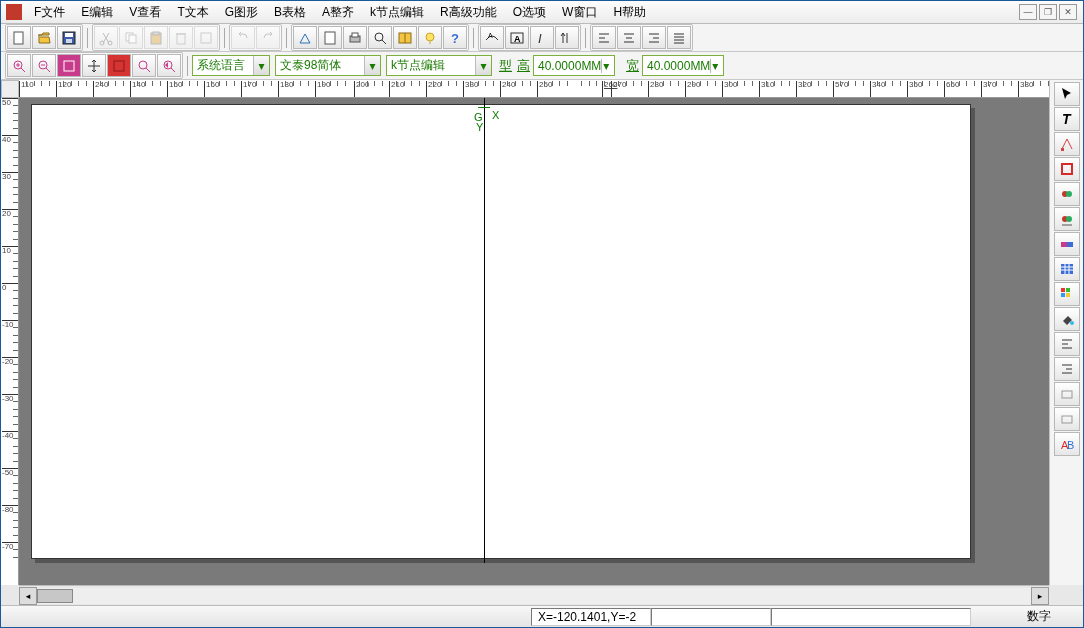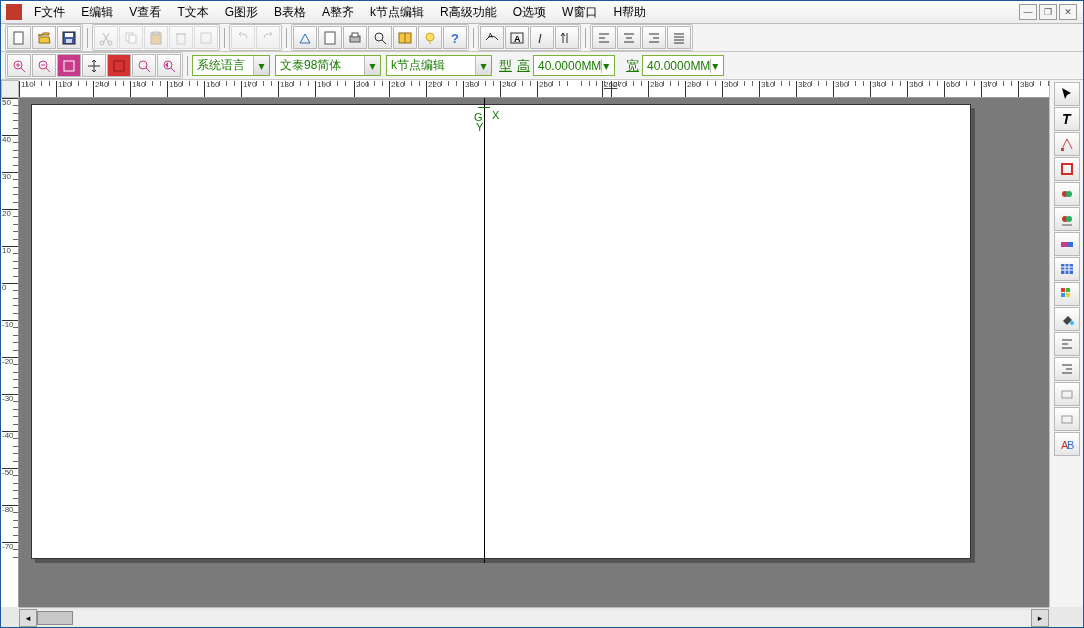--- a/index.html
+++ b/index.html
@@ -425,21 +425,21 @@
         <div class="tick" style="left: 740px; height: 32px; border-left: 1px solid rgb(51, 51, 51);">310</div>
         <div class="tick" style="left: 747.4px; height: 5px;"></div>
         <div class="tick" style="left: 754.8px; height: 5px;"></div>
         <div class="tick" style="left: 762.2px; height: 5px;"></div>
         <div class="tick" style="left: 769.6px; height: 5px;"></div>
         <div class="tick" style="left: 777px; height: 16px; border-left: 1px solid rgb(51, 51, 51);">320</div>
         <div class="tick" style="left: 784.4px; height: 5px;"></div>
         <div class="tick" style="left: 791.8px; height: 5px;"></div>
         <div class="tick" style="left: 799.2px; height: 5px;"></div>
         <div class="tick" style="left: 806.6px; height: 5px;"></div>
-        <div class="tick" style="left: 814px; height: 16px; border-left: 1px solid rgb(51, 51, 51);">390</div>
+        <div class="tick" style="left: 814px; height: 16px; border-left: 1px solid rgb(51, 51, 51);">570</div>
         <div class="tick" style="left: 821.4px; height: 5px;"></div>
         <div class="tick" style="left: 828.8px; height: 5px;"></div>
         <div class="tick" style="left: 836.2px; height: 5px;"></div>
         <div class="tick" style="left: 843.6px; height: 5px;"></div>
         <div class="tick" style="left: 851px; height: 16px; border-left: 1px solid rgb(51, 51, 51);">340</div>
         <div class="tick" style="left: 858.4px; height: 5px;"></div>
         <div class="tick" style="left: 865.8px; height: 5px;"></div>
         <div class="tick" style="left: 873.2px; height: 5px;"></div>
         <div class="tick" style="left: 880.6px; height: 5px;"></div>
         <div class="tick" style="left: 888px; height: 16px; border-left: 1px solid rgb(51, 51, 51);">350</div>
@@ -639,14 +639,23 @@
         </div>
       <div class="side-btn">
           <svg width="16" height="16">
             <text x="2" y="13" font-size="11" fill="#d62b2b">A</text>
             <text x="8" y="13" font-size="11" fill="#2b70d6">B</text>
           </svg>
         </div>
     </div>
   </div>
 
+  <div class="statusbar">
+    <div style="flex:0 0 530px"></div>
+    <div class="status-cell" style="width:120px">X=-120.1401,Y=-2</div>
+    <div class="status-cell" style="width:120px"></div>
+    <div class="status-cell" style="width:200px"></div>
+    <div style="flex:1"></div>
+    <div class="status-cell" style="width:44px;border:none;background:transparent">数字</div>
+    <div style="width:18px"></div>
+  </div>
 
 </div>
 
 </body></html>

